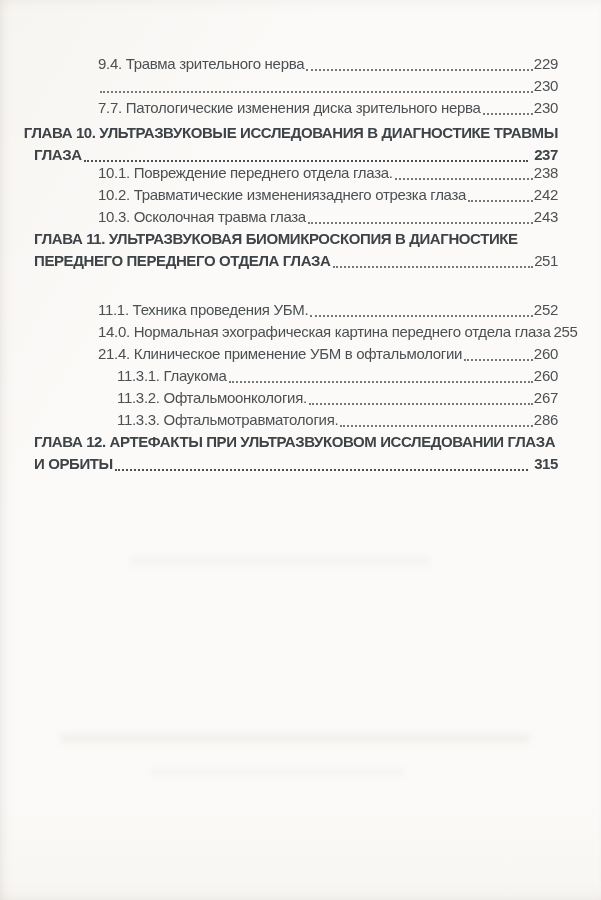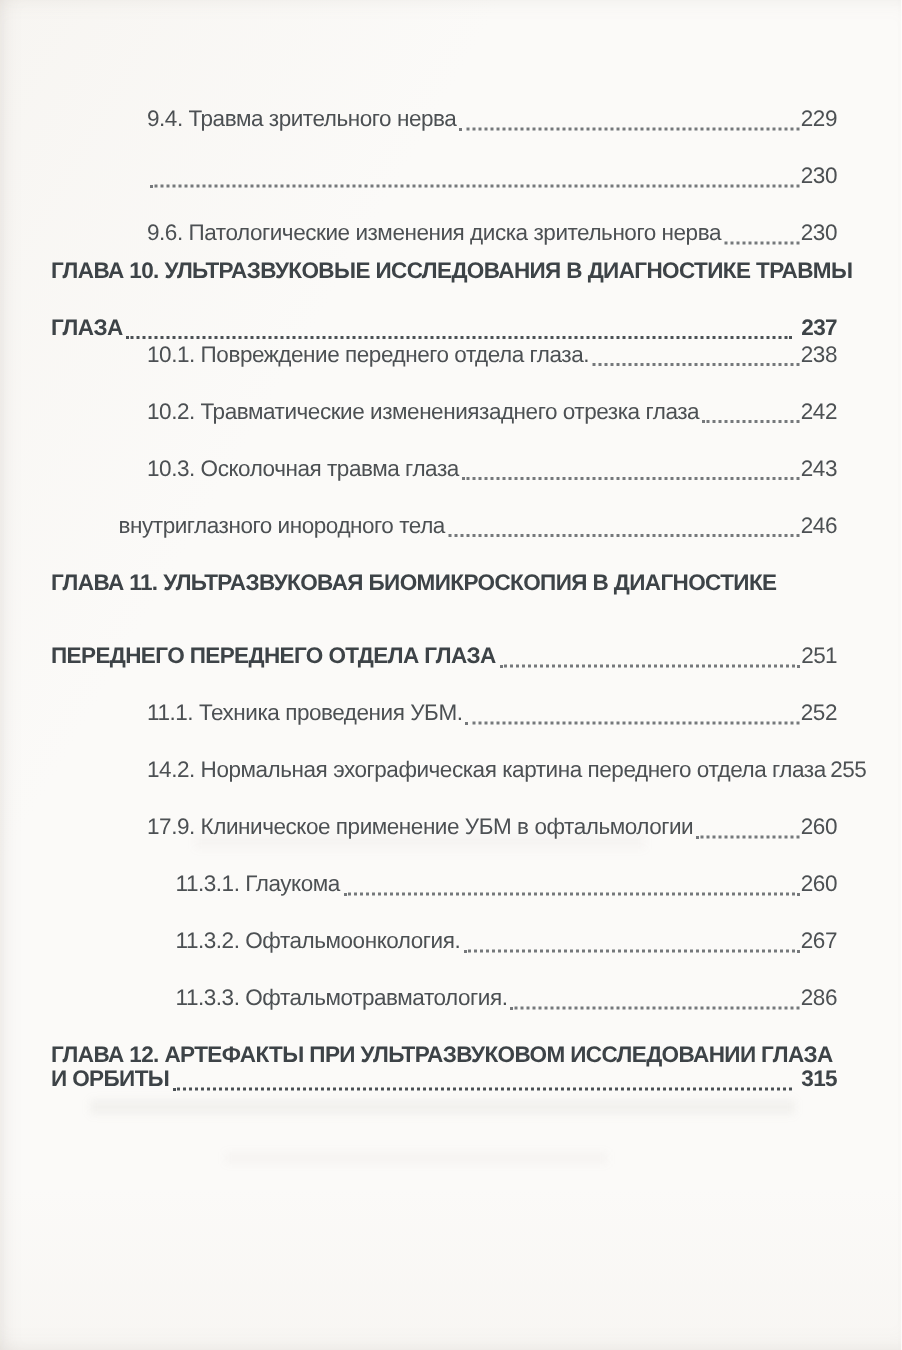--- a/index.html
+++ b/index.html
@@ -34,32 +34,31 @@
     width: 524px;
   }
   .toc-row {
     display: flex;
     align-items: baseline;
     height: 22px;
     line-height: 22px;
     font-size: 15px;
     letter-spacing: -0.3px;
     white-space: nowrap;
-    margin-top: 16px;
   }
   .toc-row.chapter {
     font-weight: 700;
     color: #3d4347;
     letter-spacing: -0.4px;
   }
   .toc-row.item { padding-left: 64px; }
   .toc-row.subitem { padding-left: 83px; }
   .toc-row.continuation { padding-left: 45px; }
   
-  .toc-row:nth-child(4)  { margin-top: 3px; }
+  .toc-row:nth-child(4)  { margin-top: 3px; justify-content: flex-end; }
   .toc-row:nth-child(6)  { margin-top: -4px; }
   .toc-row:nth-child(11) { margin-top: 27px; justify-content: center; }
   .toc-row:nth-child(19) { margin-top: -6px; justify-content: center; }
 
   .toc-text { flex: 0 0 auto; }
   .dot-leader {
     flex: 1 1 auto;
     align-self: flex-end;
     height: 0;
     margin: 0 1px 4px 2px;
@@ -96,21 +95,21 @@
       <div class="toc-row item">
     <span class="toc-text">9.4. Травма зрительного нерва</span>
     <span class="dot-leader"></span>
     <span class="toc-page">229</span>
   </div>
       <div class="toc-row item">
     <span class="dot-leader"></span>
     <span class="toc-page">230</span>
   </div>
       <div class="toc-row item">
-    <span class="toc-text">9.6. Патологические изменения диска зрительного нерва</span>
+    <span class="toc-text">7.7. Патологические изменения диска зрительного нерва</span>
     <span class="dot-leader"></span>
     <span class="toc-page">230</span>
   </div>
       <div class="toc-row chapter">
     <span class="toc-text">ГЛАВА 10. УЛЬТРАЗВУКОВЫЕ ИССЛЕДОВАНИЯ В ДИАГНОСТИКЕ ТРАВМЫ</span>
 
   </div>
       <div class="toc-row chapter pbold">
     <span class="toc-text">ГЛАЗА</span>
     <span class="dot-leader"></span>
@@ -124,46 +123,41 @@
       <div class="toc-row item">
     <span class="toc-text">10.2. Травматические изменениязаднего отрезка глаза</span>
     <span class="dot-leader"></span>
     <span class="toc-page">242</span>
   </div>
       <div class="toc-row item">
     <span class="toc-text">10.3. Осколочная травма глаза</span>
     <span class="dot-leader"></span>
     <span class="toc-page">243</span>
   </div>
-      <div class="toc-row continuation">
-    <span class="toc-text">внутриглазного инородного тела</span>
-    <span class="dot-leader"></span>
-    <span class="toc-page">246</span>
-  </div>
       <div class="toc-row chapter">
     <span class="toc-text">ГЛАВА 11. УЛЬТРАЗВУКОВАЯ БИОМИКРОСКОПИЯ В ДИАГНОСТИКЕ</span>
 
   </div>
       <div class="toc-row chapter">
     <span class="toc-text">ПЕРЕДНЕГО ПЕРЕДНЕГО ОТДЕЛА ГЛАЗА</span>
     <span class="dot-leader"></span>
     <span class="toc-page">251</span>
   </div>
       <div class="toc-row item">
     <span class="toc-text">11.1. Техника проведения УБМ.</span>
     <span class="dot-leader"></span>
     <span class="toc-page">252</span>
   </div>
       <div class="toc-row item">
-    <span class="toc-text">14.2. Нормальная эхографическая картина переднего отдела глаза</span>
+    <span class="toc-text">14.0. Нормальная эхографическая картина переднего отдела глаза</span>
     <span class="dot-leader"></span>
     <span class="toc-page">255</span>
   </div>
       <div class="toc-row item">
-    <span class="toc-text">17.9. Клиническое применение УБМ в офтальмологии</span>
+    <span class="toc-text">21.4. Клиническое применение УБМ в офтальмологии</span>
     <span class="dot-leader"></span>
     <span class="toc-page">260</span>
   </div>
       <div class="toc-row subitem">
     <span class="toc-text">11.3.1. Глаукома</span>
     <span class="dot-leader"></span>
     <span class="toc-page">260</span>
   </div>
       <div class="toc-row subitem">
     <span class="toc-text">11.3.2. Офтальмоонкология.</span>

